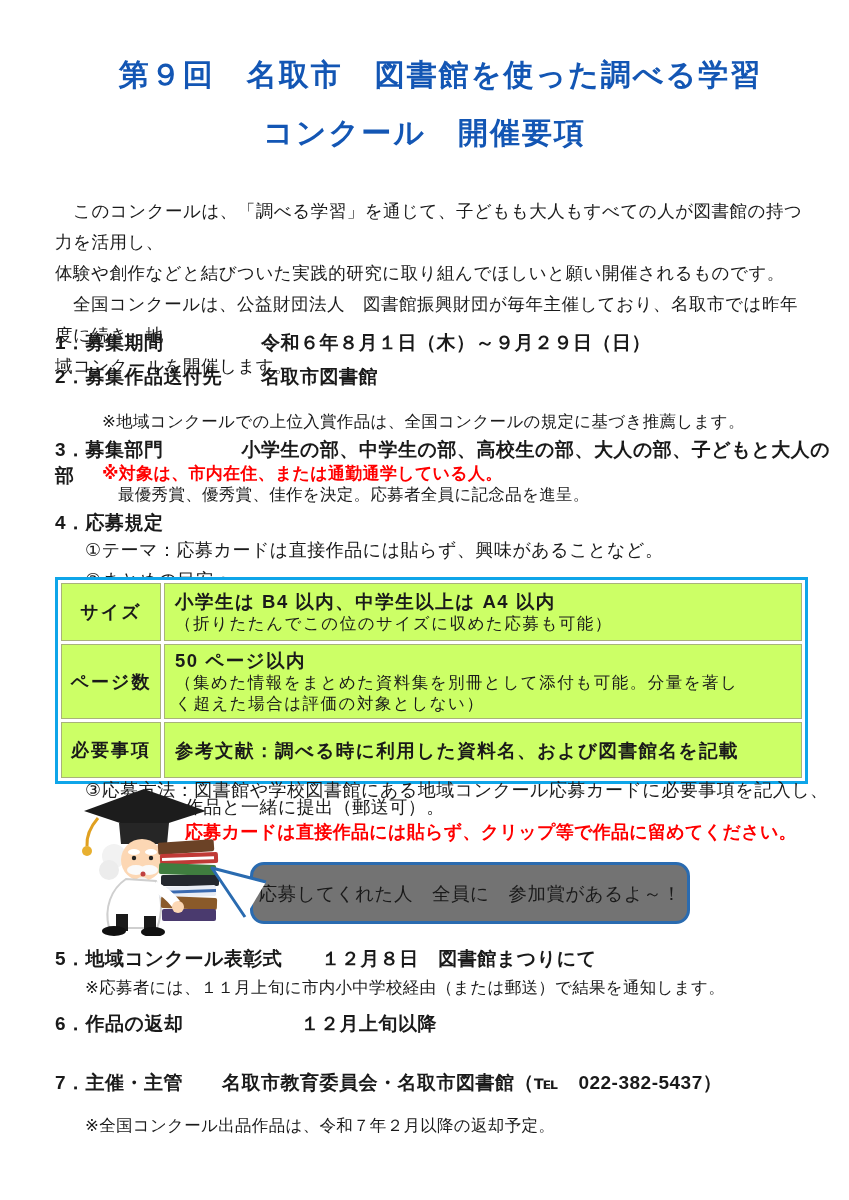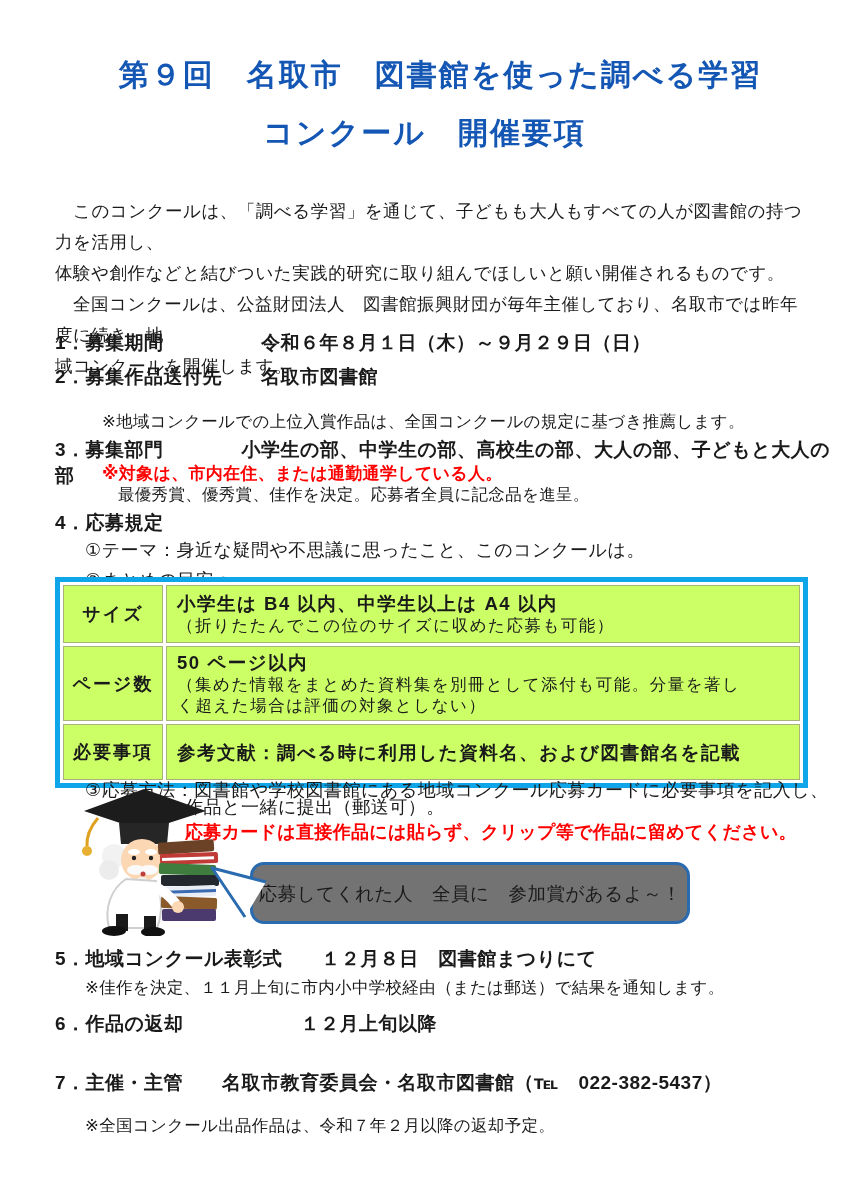--- a/index.html
+++ b/index.html
@@ -25,21 +25,21 @@
     left:55px;top:196px;width:758px;font-size:17.5px;line-height:31px;
     white-space:pre-line;letter-spacing:0.5px;
   }
   .sec-line{left:55px;font-size:19px;font-weight:600;letter-spacing:0.5px;}
   .note{font-size:16.5px;letter-spacing:0.3px;}
   .note-red{font-size:17px;font-weight:bold;color:var(--alert-red);letter-spacing:0.3px;}
   .subitem{font-size:18px;letter-spacing:0.5px;}
   .spec-table{
     left:55px;top:577px;width:753px;
     border-collapse:separate;border-spacing:3px;
-    background:#ffffff;border:5px solid #0ea5e9;
+    background:#ffffff;border:3px solid #0ea5e9;
   }
   .spec-table td{
     background:var(--table-green);
     border:1px solid #a9b27a;
     vertical-align:middle;
   }
   .spec-table td.hdr{
     width:100px;text-align:center;font-weight:bold;font-size:18px;letter-spacing:2px;
   }
   .spec-table td.val{padding:4px 10px;}
@@ -73,21 +73,21 @@
   <div class="abs sec-line" style="top:330px;">1．募集期間　　　　　令和６年８月１日（木）～９月２９日（日）</div>
 
   <div class="abs sec-line" style="top:364px;">2．募集作品送付先　　名取市図書館</div>
   <div class="abs note" style="left:102px;top:411px;">※地域コンクールでの上位入賞作品は、全国コンクールの規定に基づき推薦します。</div>
 
   <div class="abs sec-line" style="top:437px;">3．募集部門　　　　小学生の部、中学生の部、高校生の部、大人の部、子どもと大人の部</div>
   <div class="abs note-red" style="left:102px;top:462px;">※対象は、市内在住、または通勤通学している人。</div>
   <div class="abs note" style="left:118px;top:484px;">最優秀賞、優秀賞、佳作を決定。応募者全員に記念品を進呈。</div>
 
   <div class="abs sec-line" style="top:510px;">4．応募規定</div>
-  <div class="abs subitem" style="left:85px;top:538px;">①テーマ：身近な疑問や不思議に思ったこと、このコンクールは。</div>
+  <div class="abs subitem" style="left:85px;top:538px;">①テーマ：応募カードは直接作品には貼らず、興味があることなど。</div>
   <div class="abs subitem" style="left:85px;top:568px;">②まとめの目安：</div>
 
   <table class="abs spec-table">
     <tbody>
         <tr class="row-size">
       <td class="hdr">サイズ</td>
       <td class="val">
         <div class="main">小学生は B4 以内、中学生以上は A4 以内</div>
         <div class="sub">（折りたたんでこの位のサイズに収めた応募も可能）</div>
       </td>
@@ -159,20 +159,20 @@
   </svg>
 
   <div class="abs bubble">
     <svg class="bubble-tail" width="60" height="56" viewBox="0 0 60 56" aria-hidden="true">
       <path d="M57,17 L3,3 L36,52" fill="#ffffff" stroke="#2a6bb0" stroke-width="3" stroke-linejoin="round"></path>
     </svg>
     <span>応募してくれた人　全員に　参加賞があるよ～！</span>
   </div>
 
   <div class="abs sec-line" style="top:946px;">5．地域コンクール表彰式　　１２月８日　図書館まつりにて</div>
-  <div class="abs note" style="left:85px;top:977px;">※佳作を決定、１１月上旬に市内小中学校経由（または郵送）で結果を通知します。</div>
+  <div class="abs note" style="left:85px;top:977px;">※応募者には、１１月上旬に市内小中学校経由（または郵送）で結果を通知します。</div>
 
   <div class="abs sec-line" style="top:1011px;">6．作品の返却　　　　　　１２月上旬以降</div>
   <div class="abs note" style="left:85px;top:1075px;margin-top:40px;">※全国コンクール出品作品は、令和７年２月以降の返却予定。</div>
 
   <div class="abs sec-line" style="top:1070px;">7．主催・主管　　名取市教育委員会・名取市図書館（℡　022-382-5437）</div>
 
 </div>
 
 </body></html>

